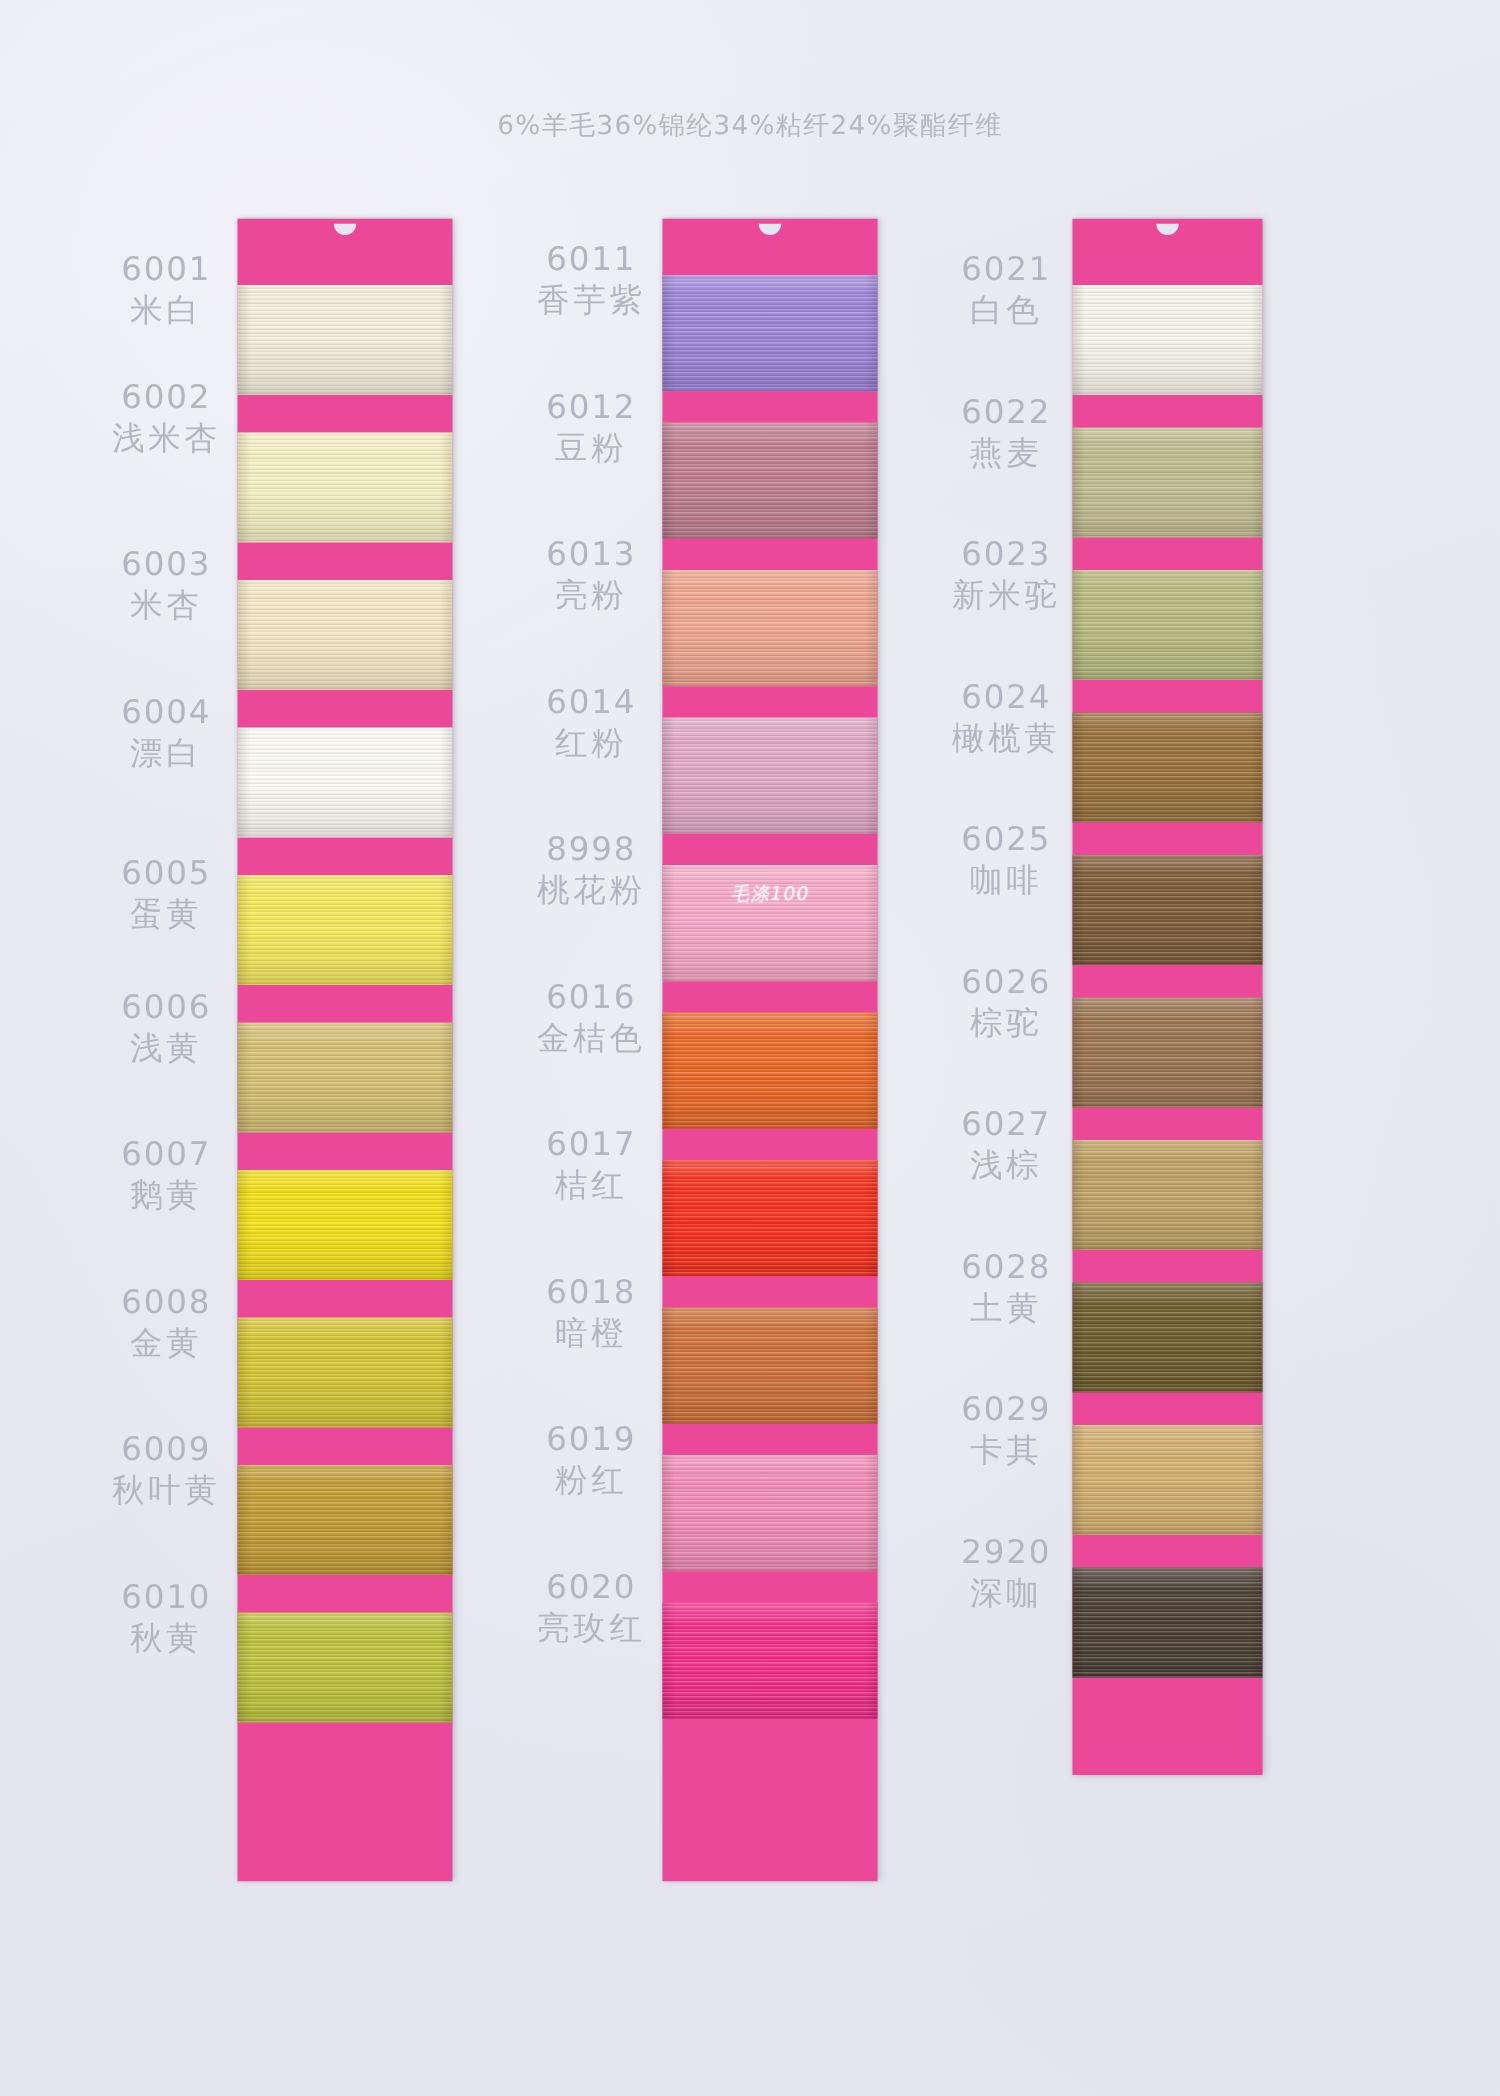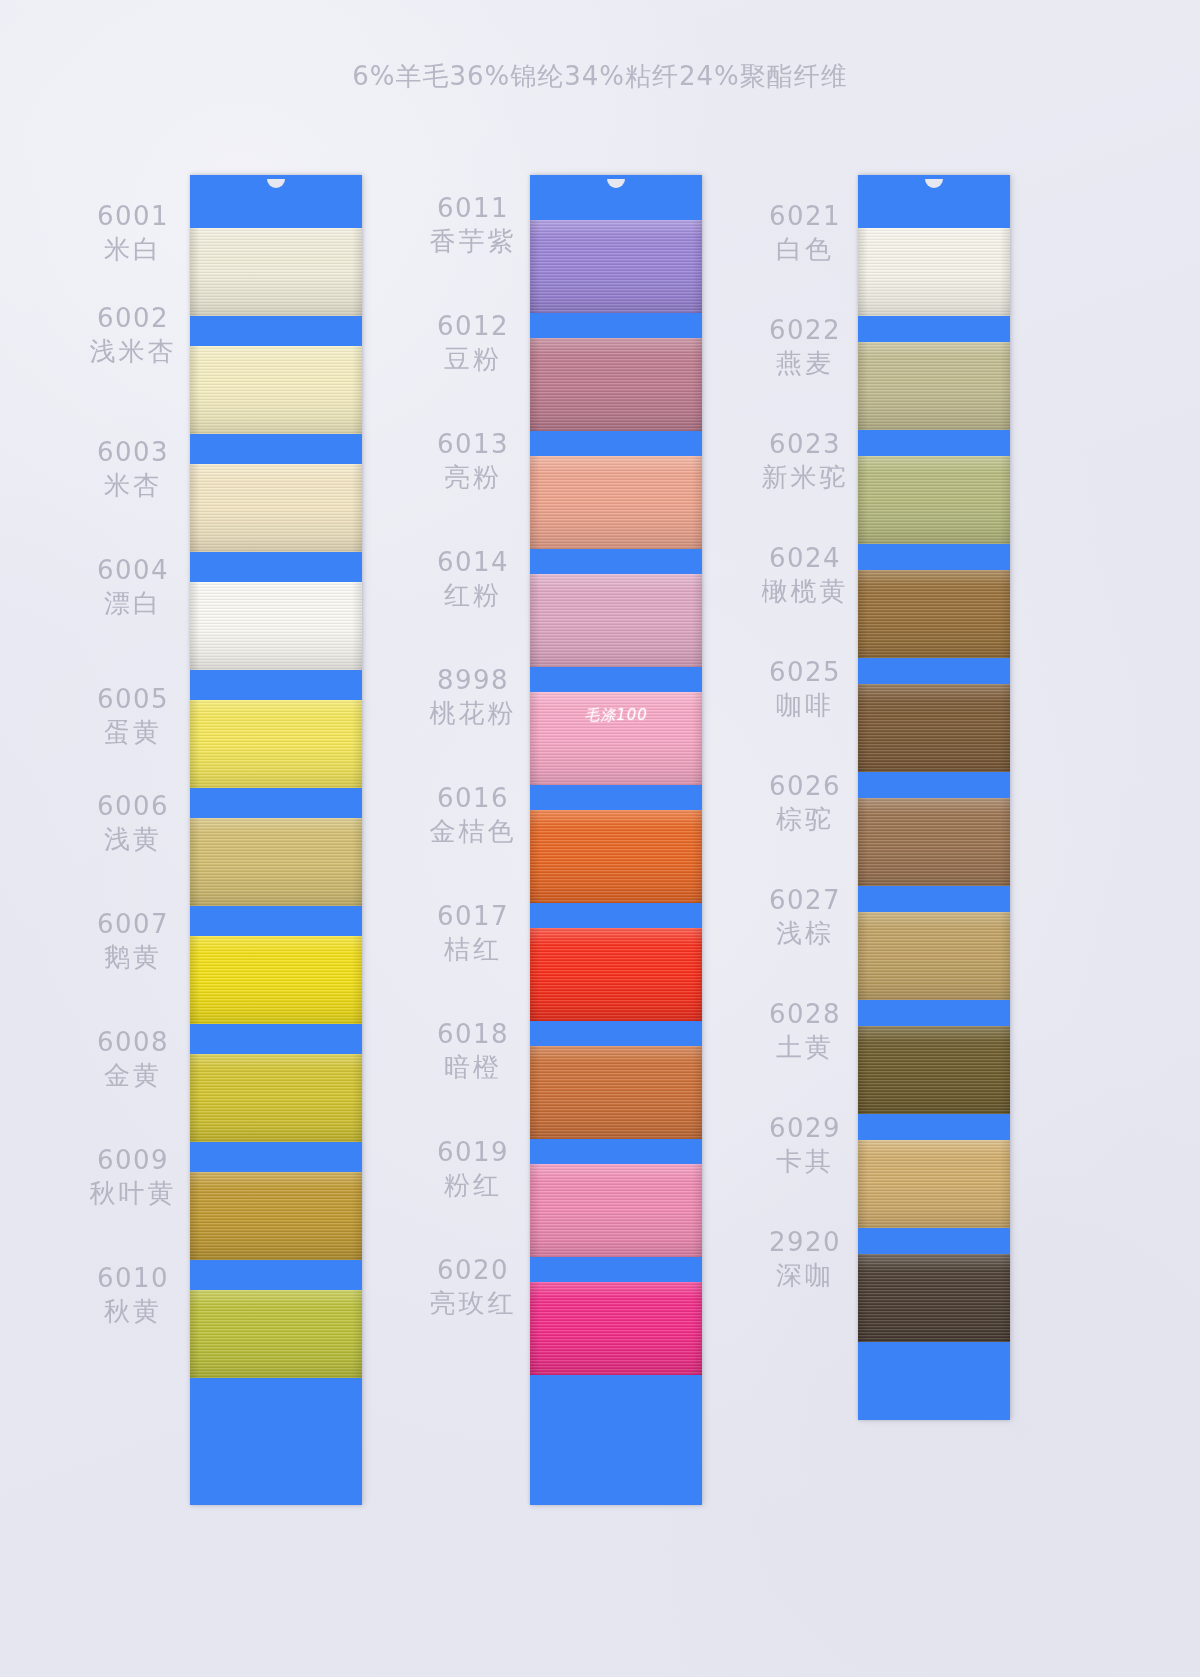--- a/index.html
+++ b/index.html
@@ -23,26 +23,26 @@
 
   .sheet-title {
     position:absolute; left:0; right:0; top:58px;
     text-align:center;
     color:#b6b6c4;
     font-size:22px;
     letter-spacing:1px;
     line-height:1.45;
     font-family:"DejaVu Sans", sans-serif;
   }
-  .sheet-title .line2 { font-size:26px; }
+  .sheet-title .line2 { font-size:21px;margin-top:27px; }
 
   
   .card {
     position:absolute;
-    background:#3b82f6;
+    background:#ec4899;
     box-shadow:0 0 3px rgba(120,120,140,.35), 2px 0 6px rgba(110,110,135,.22);
   }
   .card .notch {
     position:absolute; top:4px; left:50%; margin-left:-9px;
     width:18px; height:9px; border-radius:0 0 10px 10px;
     background:#e7e7f0;
   }
   .swatch {
     position:absolute; left:0; right:0;
     overflow:hidden;

